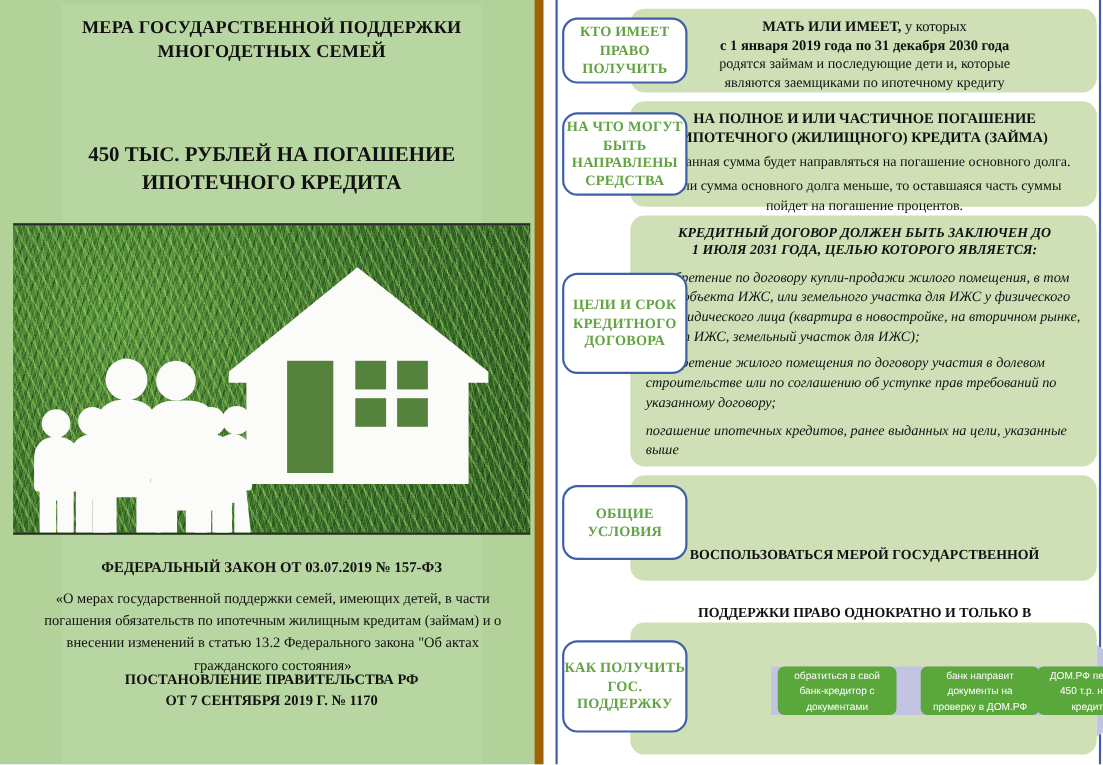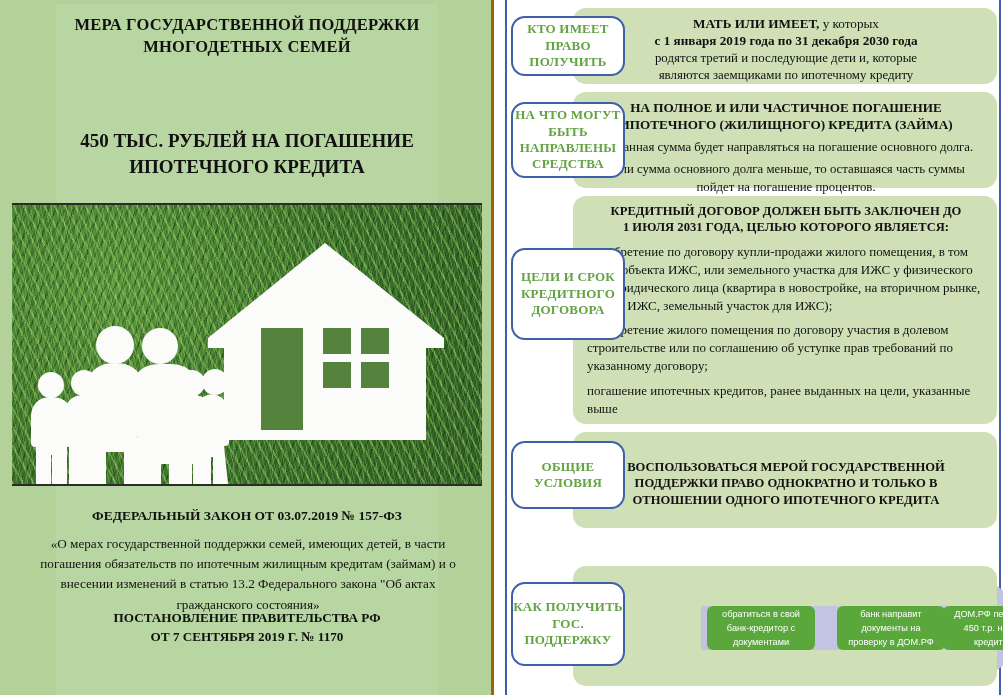--- a/index.html
+++ b/index.html
@@ -19,21 +19,21 @@
     background: #ffffff;
   }
 
   
   #left-panel {
     position: absolute;
     left: 0; top: 0;
     width: 494px;
     height: 695px;
     background: #b2d29a;
-    border-right: 3px solid #a16207;
+    border-right: 8px solid #a16207;
     overflow: hidden;
   }
 
   
   #left-inner {
     position: absolute;
     left: 56px; top: 4px;
     width: 382px;
     height: 691px;
     background: #b8d6a2;
@@ -165,21 +165,21 @@
     position: relative;
     padding: 7px 12px 8px 14px;
     text-align: center;
     font-family: "Liberation Serif", serif;
     color: #111;
   }
   .p-h   { font-weight: bold; font-size: 13.2px; line-height: 1.32; }
   .p-h2  { font-weight: bold; font-size: 12.6px; line-height: 1.3; }
   .p-t   { font-size: 12.8px; line-height: 1.36; margin-top: 5px; }
   .p-li  { font-size: 13px; line-height: 1.38; text-align: left; margin-top: 7px; }
-  .p-lead{ font-weight: bold; font-size: 12.6px; line-height: 1.3; }
+  .p-lead{ font-weight: bold; font-size: 12.6px; line-height: 1.3; margin-top: 37px; }
   .bold  { font-weight: bold; }
 
   
   #flow { position: absolute; left: 128px; top: 18px; width: 352px; height: 88px; }
   .flow-arrow {
     position: absolute; left: 0; top: 0; width: 352px; height: 88px;
   }
   .flow-box {
     position: absolute;
     top: 22px;
@@ -268,41 +268,41 @@
     <div id="right-rule-left"></div>
     <div id="right-rule-right"></div>
 
     <div class="section" style="top:8px; height:76px;">
       <div class="panel" style="top:0; height:76px;">
         <div class="pbody">
           <div class="p-h">
             <span class="bold">МАТЬ ИЛИ ИМЕЕТ,</span><span style="font-weight:normal"> у которых</span>
           </div>
           <div class="p-h">с 1 января 2019 года по 31 декабря 2030 года</div>
-          <div style="font-size:12.9px;line-height:1.33">родятся третий и последующие дети и, которые</div>
+          <div style="font-size:12.9px;line-height:1.33">родятся займам и последующие дети и, которые</div>
           <div style="font-size:12.9px;line-height:1.33">являются заемщиками по ипотечному кредиту</div>
         </div>
       </div>
       <div class="badge" style="top:8px; height:60px;">КТО ИМЕЕТ ПРАВО ПОЛУЧИТЬ</div>
     </div>
 
     <div class="section" style="top:92px; height:96px;">
       <div class="panel" style="top:0; height:96px;">
         <div class="pbody">
           <div class="p-h">НА ПОЛНОЕ И ИЛИ ЧАСТИЧНОЕ ПОГАШЕНИЕ</div>
           <div class="p-h">ИПОТЕЧНОГО  (ЖИЛИЩНОГО) КРЕДИТА (ЗАЙМА)</div>
           <div class="p-t">Указанная сумма будет направляться на погашение основного долга.</div>
           <div class="p-t">Если сумма основного долга меньше, то оставшаяся часть суммы пойдет на погашение процентов.</div>
         </div>
       </div>
       <div class="badge" style="top:10px; height:76px;">НА ЧТО МОГУТ БЫТЬ НАПРАВЛЕНЫ СРЕДСТВА</div>
     </div>
 
     <div class="section" style="top:196px; height:228px;">
-      <div class="panel" style="top:0; height:228px;">
+      <div class="panel" style="top:0; height:228px;font-style:italic;">
         <div class="pbody">
           <div class="p-h2">КРЕДИТНЫЙ ДОГОВОР ДОЛЖЕН БЫТЬ ЗАКЛЮЧЕН ДО</div>
           <div class="p-h2">1 ИЮЛЯ 2031 ГОДА, ЦЕЛЬЮ КОТОРОГО ЯВЛЯЕТСЯ:</div>
           <div class="p-li">приобретение по договору купли-продажи жилого помещения, в том числе объекта ИЖС, или земельного участка для ИЖС у физического или юридического лица (квартира в новостройке, на вторичном рынке, объект ИЖС, земельный участок для ИЖС);</div>
           <div class="p-li"> приобретение жилого помещения по договору участия в долевом строительстве или по соглашению об уступке прав требований по указанному договору;</div>
           <div class="p-li">погашение ипотечных кредитов, ранее выданных на цели, указанные выше</div>
         </div>
       </div>
       <div class="badge" style="top:52px; height:92px;">ЦЕЛИ И СРОК КРЕДИТНОГО ДОГОВОРА</div>
     </div>

